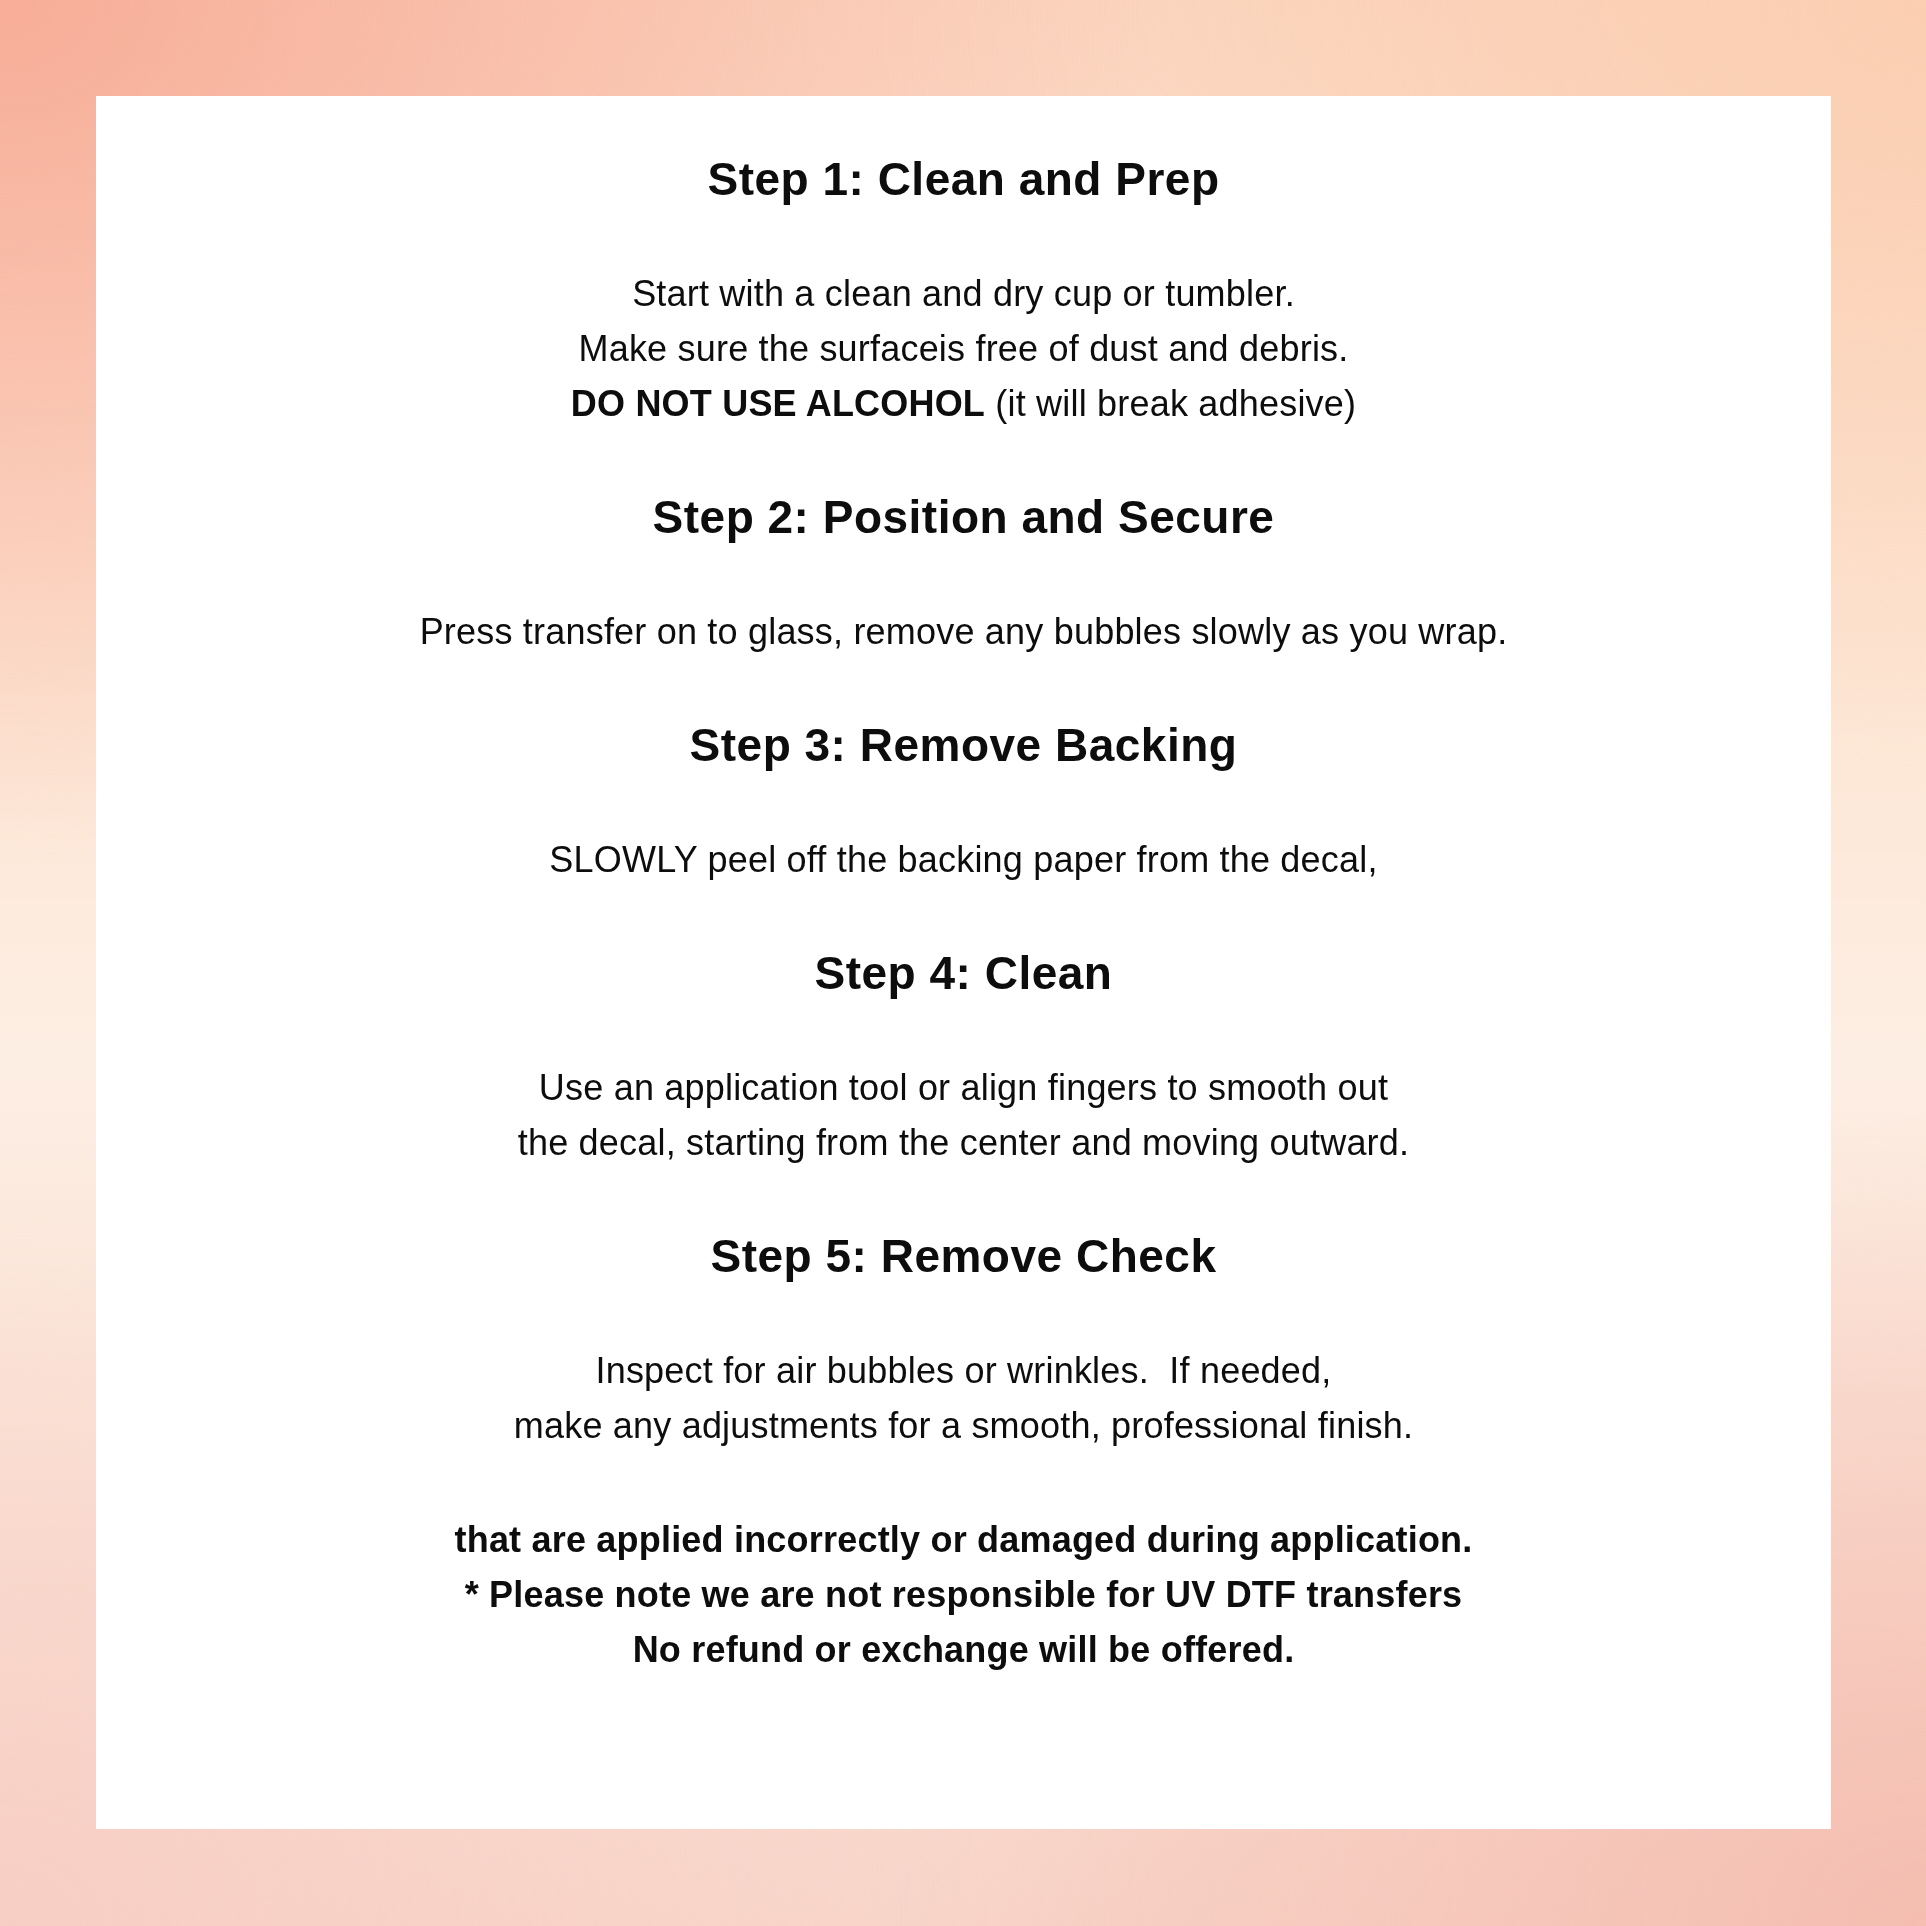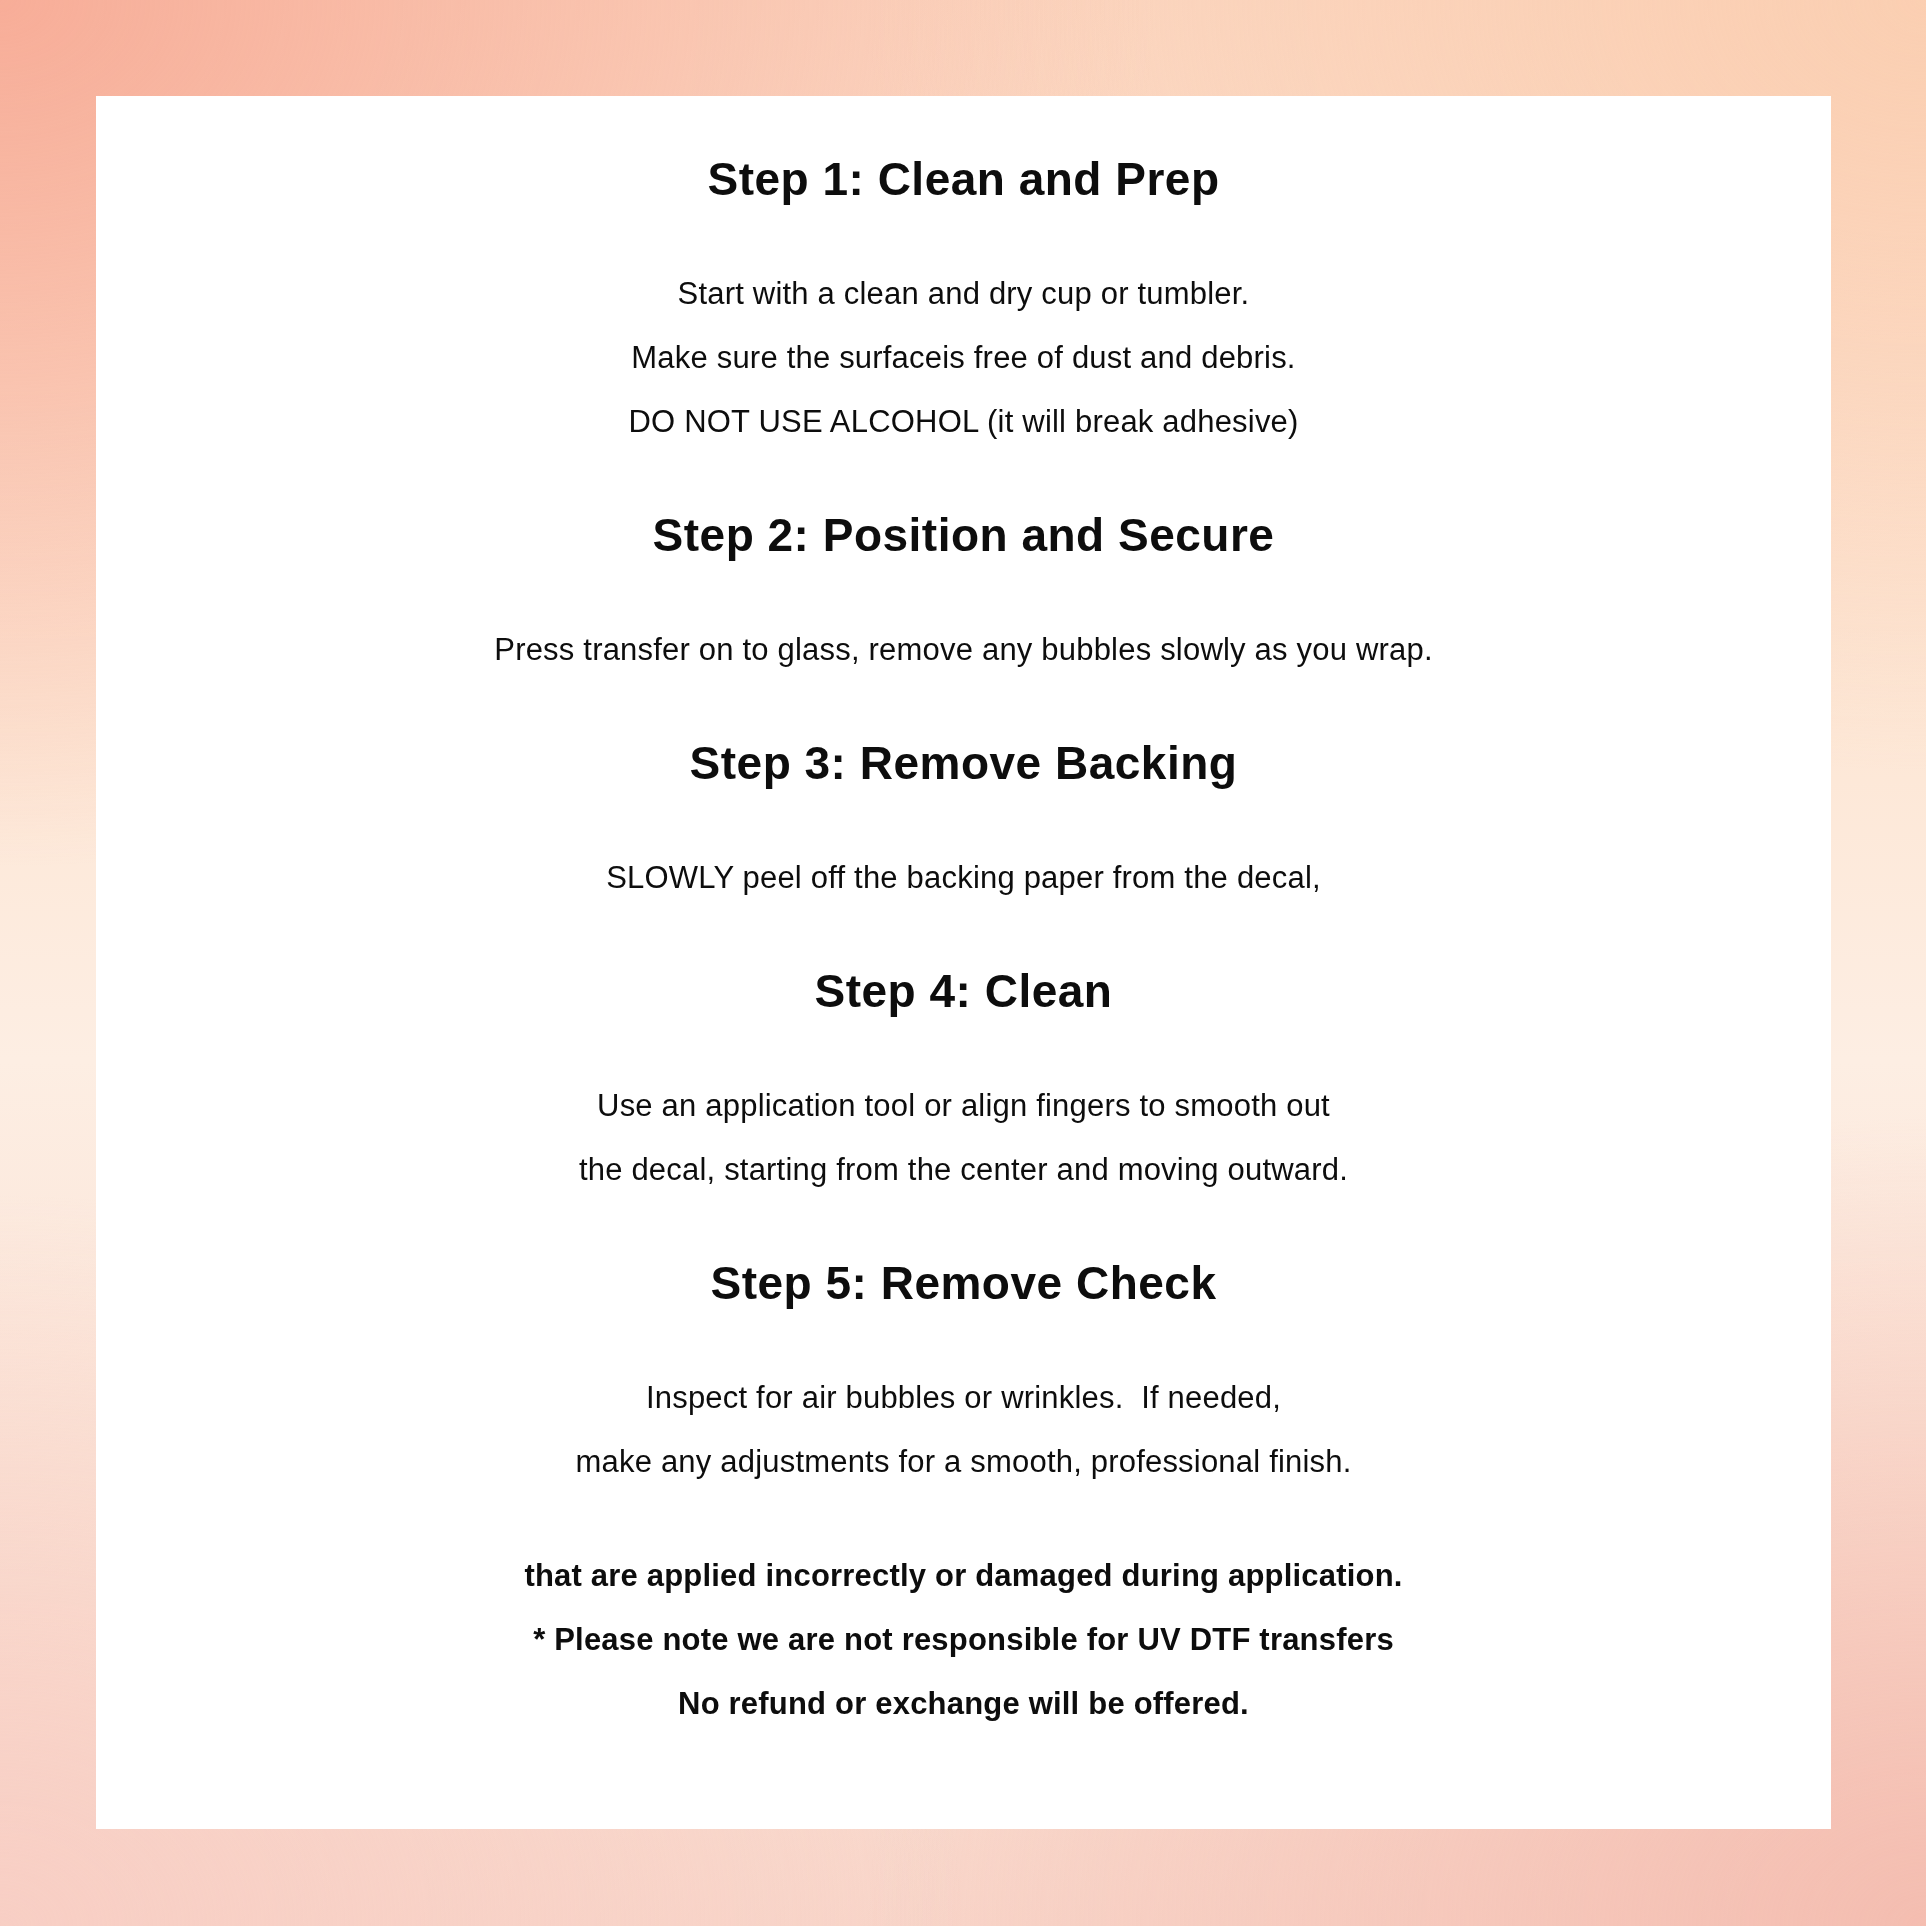--- a/index.html
+++ b/index.html
@@ -33,32 +33,32 @@
     text-align: center;
   }
   .heading {
     font-size: 46px;
     font-weight: 700;
     line-height: 55px;
     margin: 0 0 59px 0;
     letter-spacing: 0.5px;
   }
   .line {
-    font-size: 31px;
+    font-size: 36px;
     font-weight: 400;
     line-height: 55px;
-    margin: 9px;
+    margin: 0;
     white-space: pre-wrap;
     letter-spacing: 0.2px;
   }
   .step, .body-block {
     margin: 0 0 59px 0;
   }
   .bold-seg {
-    font-weight: 400;
+    font-weight: 700;
   }
   .disclaimer .line {
     font-weight: 700;
   }
 </style>
 </head>
 <body>
 
 <main class="card">
 

